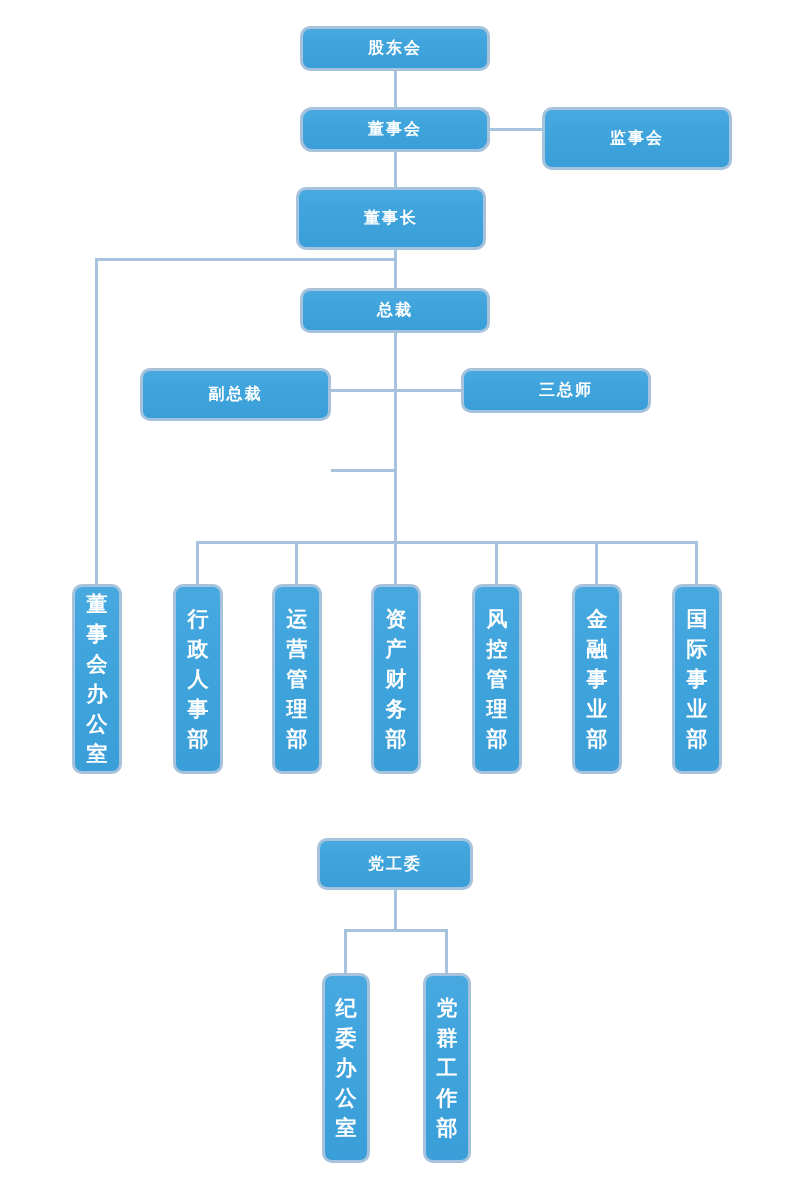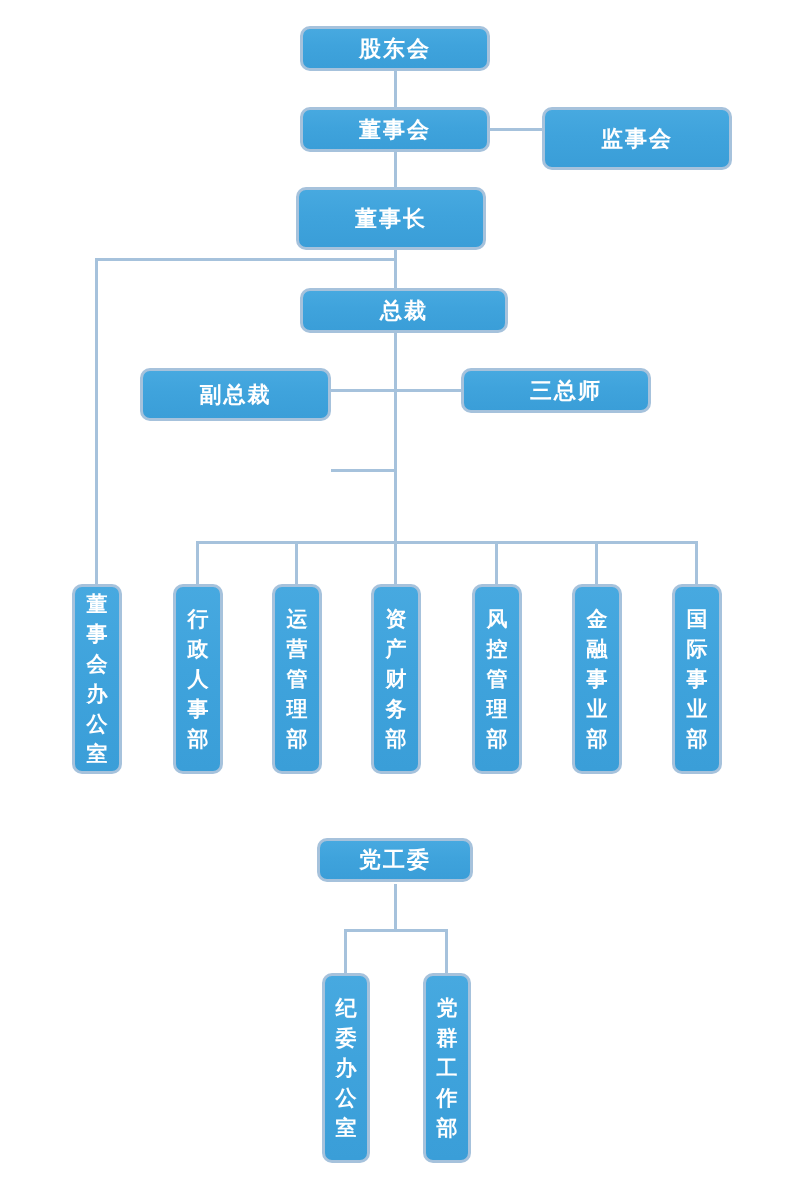--- a/index.html
+++ b/index.html
@@ -15,21 +15,21 @@
     position: absolute;
     box-sizing: border-box;
     background: linear-gradient(180deg, #47a9e0 0%, #3fa3dc 45%, #3a9ed8 100%);
     border: 3px solid #a6c2dc;
     border-radius: 10px;
     display: flex;
     align-items: center;
     justify-content: center;
     color: #ffffff;
     font-weight: bold;
-    font-size: 22px;
+    font-size: 16px;
     letter-spacing: 2px;
     text-align: center;
   }
   .node .lbl { display: block; }
   .vnode { font-size: 21px; letter-spacing: 0; }
   .vnode .lbl { display: flex; flex-direction: column; align-items: center; justify-content: center; }
   .vnode .lbl div { line-height: 30px; height: 30px; }
   .line {
     position: absolute;
     background: #a6c2dc;
@@ -57,30 +57,30 @@
   <div class="line" style="left:595px;top:541px;width:3px;height:43px;"></div>
   <div class="line" style="left:695px;top:541px;width:3px;height:43px;"></div>
   <div class="line" style="left:394px;top:884px;width:3px;height:48px;"></div>
   <div class="line" style="left:344px;top:929px;width:104px;height:3px;"></div>
   <div class="line" style="left:344px;top:929px;width:3px;height:44px;"></div>
   <div class="line" style="left:445px;top:929px;width:3px;height:44px;"></div>
 
   <div class="node" style="left:300px;top:26px;width:190px;height:45px;">
     <span class="lbl">股东会</span>
   </div>
-  <div class="node" style="left:300px;top:107px;width:190px;height:45px;">
+  <div class="node" style="left:300px;top:107px;width:190px;height:45px;border-radius:12px;">
     <span class="lbl">董事会</span>
   </div>
   <div class="node" style="left:542px;top:107px;width:190px;height:63px;">
     <span class="lbl">监事会</span>
   </div>
   <div class="node" style="left:296px;top:187px;width:190px;height:63px;">
     <span class="lbl">董事长</span>
   </div>
-  <div class="node" style="left:300px;top:288px;width:208px;height:45px;">
+  <div class="node" style="left:300px;top:288px;width:190px;height:45px;">
     <span class="lbl">总裁</span>
   </div>
   <div class="node" style="left:140px;top:368px;width:191px;height:53px;">
     <span class="lbl">副总裁</span>
   </div>
   <div class="node" style="left:461px;top:368px;width:190px;height:45px;padding-left:20px;">
     <span class="lbl">三总师</span>
   </div>
 
   <div class="node vnode" style="left:72px;top:584px;width:50px;height:190px;">
@@ -141,21 +141,21 @@
   <div class="node vnode" style="left:672px;top:584px;width:50px;height:190px;">
     <span class="lbl">
         <div>国</div>
         <div>际</div>
         <div>事</div>
         <div>业</div>
         <div>部</div>
       </span>
   </div>
 
-  <div class="node" style="left:317px;top:838px;width:156px;height:44px;">
+  <div class="node" style="left:317px;top:838px;width:156px;height:52px;">
     <span class="lbl">党工委</span>
   </div>
   <div class="node vnode" style="left:322px;top:973px;width:48px;height:190px;">
     <span class="lbl">
         <div>纪</div>
         <div>委</div>
         <div>办</div>
         <div>公</div>
         <div>室</div>
       </span>

